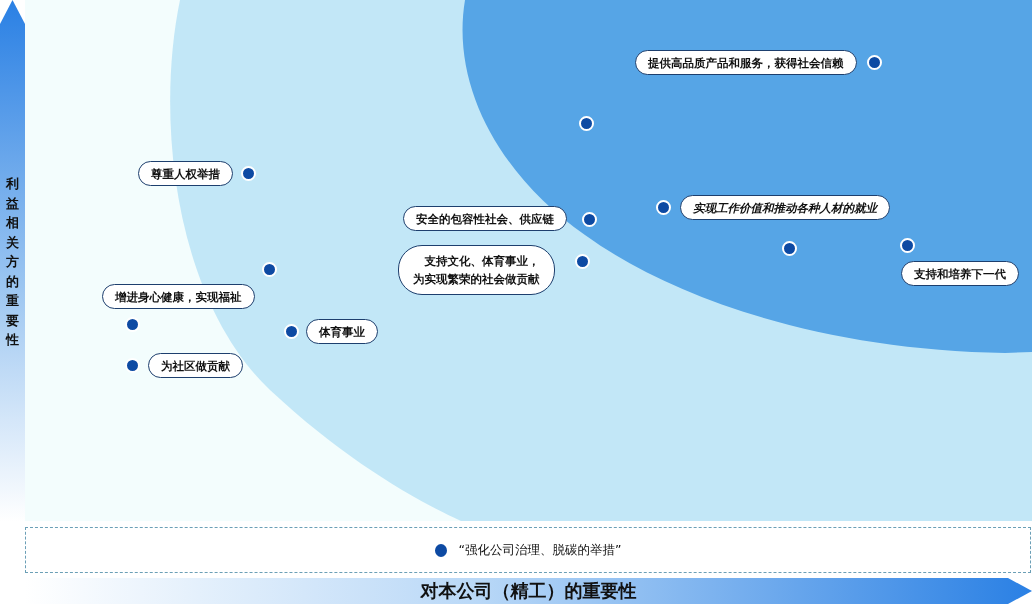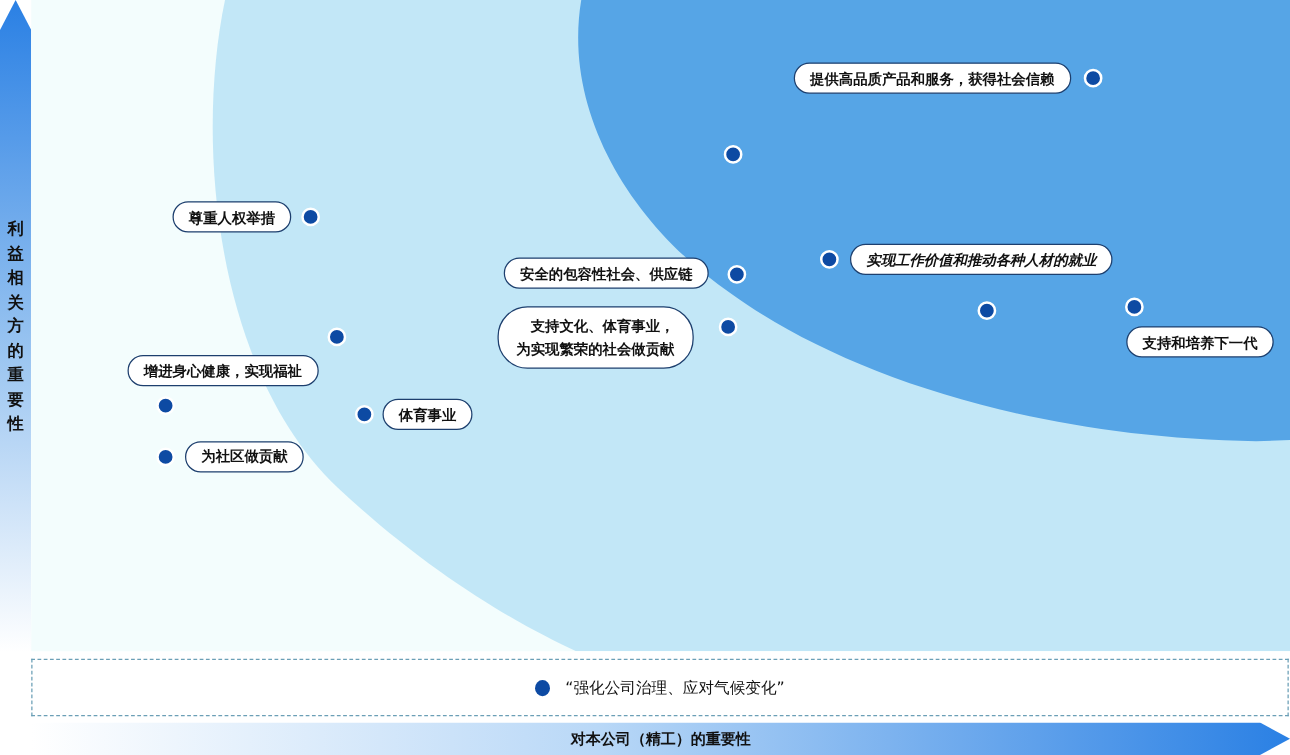--- a/index.html
+++ b/index.html
@@ -43,21 +43,21 @@
   }
   .gov-dot {
     width: 12px; height: 13px; border-radius: 50%; background: #0d4aa3; margin-right: 12px;
   }
   .gov-text { font-size: 12.5px; color: #111; }
   .x-axis { position: absolute; left: 25px; top: 578px; width: 1007px; height: 26px; }
   .x-axis svg { position: absolute; left: 0; top: 0; }
   .x-axis-label {
     position: absolute; left: 0; top: 0; width: 1007px; height: 26px;
     display: flex; align-items: center; justify-content: center;
-    font-size: 12px; font-weight: bold; color: #111;
+    font-size: 18px; font-weight: bold; color: #111;
   }
 </style>
 </head>
 <body>
 
 <div class="y-axis">
   <svg width="25" height="522">
     <defs>
       <linearGradient id="ygrad" x1="0" y1="0" x2="0" y2="1">
         <stop offset="0" stop-color="#2a80e4"></stop>
@@ -138,21 +138,21 @@
   </div>
 
   <div class="dot" style="left:100px; top:358px;"></div>
   <div class="item" style="left:123px; top:353px;font-family:Liberation Serif, serif;">
     <div class="bubble"><span>为社区做贡献</span></div>
   </div>
 </div>
 
 <div class="gov-box">
   <div class="gov-dot"></div>
-  <span class="gov-text">“强化公司治理、应对气候变化”</span>
+  <span class="gov-text">“强化公司治理、脱碳的举措”</span>
 </div>
 
 <div class="x-axis">
   <svg width="1007" height="26">
     <defs>
       <linearGradient id="xgrad" x1="0" y1="0" x2="1" y2="0">
         <stop offset="0" stop-color="#ffffff"></stop>
         <stop offset="0.45" stop-color="#b9d8f7"></stop>
         <stop offset="1" stop-color="#2a80e4"></stop>
       </linearGradient>

